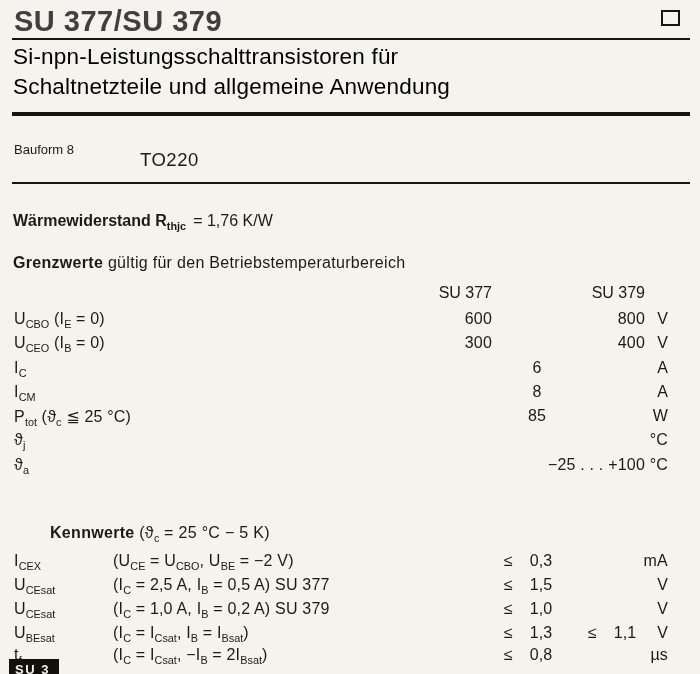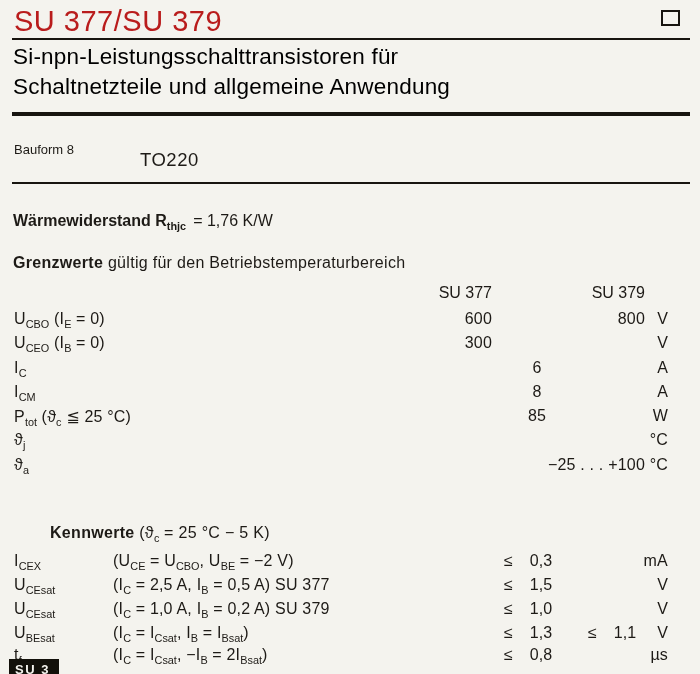--- a/index.html
+++ b/index.html
@@ -5,21 +5,21 @@
   html,body{margin:0;padding:0;}
   body{
     width:700px;height:674px;position:relative;overflow:hidden;
     background:#f4f3ee;color:#1d1a16;
     font-family:"Liberation Sans","DejaVu Sans",sans-serif;
     -webkit-font-smoothing:antialiased;
   }
   sub{font-size:68%;line-height:0;letter-spacing:0;}
   .abs{position:absolute;}
   .rule{position:absolute;left:12px;width:678px;background:#17140f;}
-  .title{left:14px;top:5px;font-size:29px;font-weight:normal;letter-spacing:0.5px;color:#b91c1c;}
+  .title{left:14px;top:5px;font-size:29px;font-weight:bold;letter-spacing:0.5px;color:#404040;}
   .corner-box{left:661px;top:10px;width:15px;height:12px;border:2.5px solid #17140f;background:transparent;}
   .rule-title{top:38px;height:2px;}
   .subtitle{left:13px;font-size:22.5px;letter-spacing:0.2px;color:#000000;}
   .sub1{top:44px;}
   .sub2{top:74px;text-align:center;}
   .rule-sub{top:112px;height:3.5px;}
   .pkg-label{left:14px;top:142px;font-size:13px;}
   .pkg-value{left:140px;top:149px;font-size:18.5px;letter-spacing:0.5px;}
   .rule-pkg{top:182px;height:2px;}
   .thermal{left:13px;top:212px;font-size:16px;}
@@ -74,20 +74,21 @@
   <span class="p">U<sub>CBO</sub> (I<sub>E</sub> = 0)</span>
   <span class="va">600</span>
   <span class="vb"></span>
   <span class="vc">800</span>
   <span class="vu">V</span>
 </div>
 <div class="row" style="top:334px">
   <span class="p">U<sub>CEO</sub> (I<sub>B</sub> = 0)</span>
   <span class="va">300</span>
   <span class="vb"></span>
+  <span class="vc">400</span>
   <span class="vu">V</span>
 </div>
 <div class="row" style="top:359px">
   <span class="p">I<sub>C</sub></span>
   <span class="va"></span>
   <span class="vb">6</span>
   <span class="vc"></span>
   <span class="vu">A</span>
 </div>
 <div class="row" style="top:383px">

